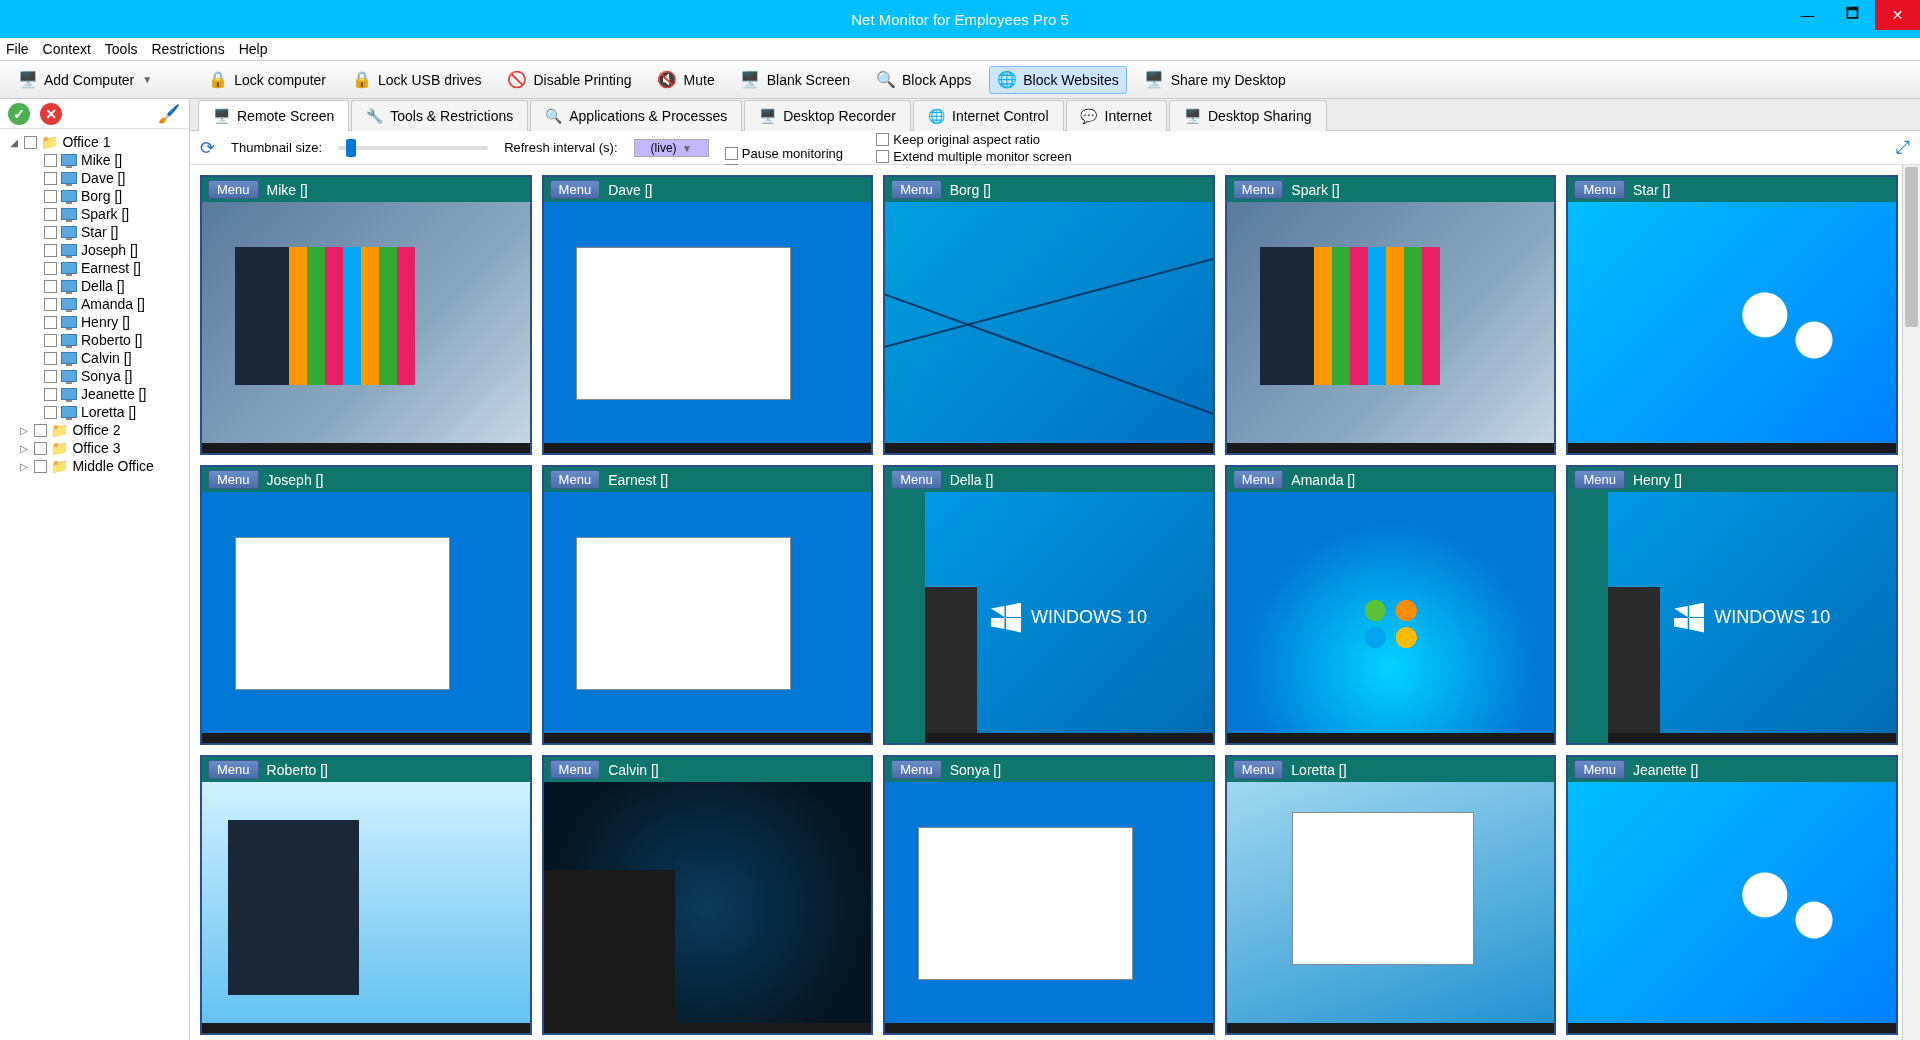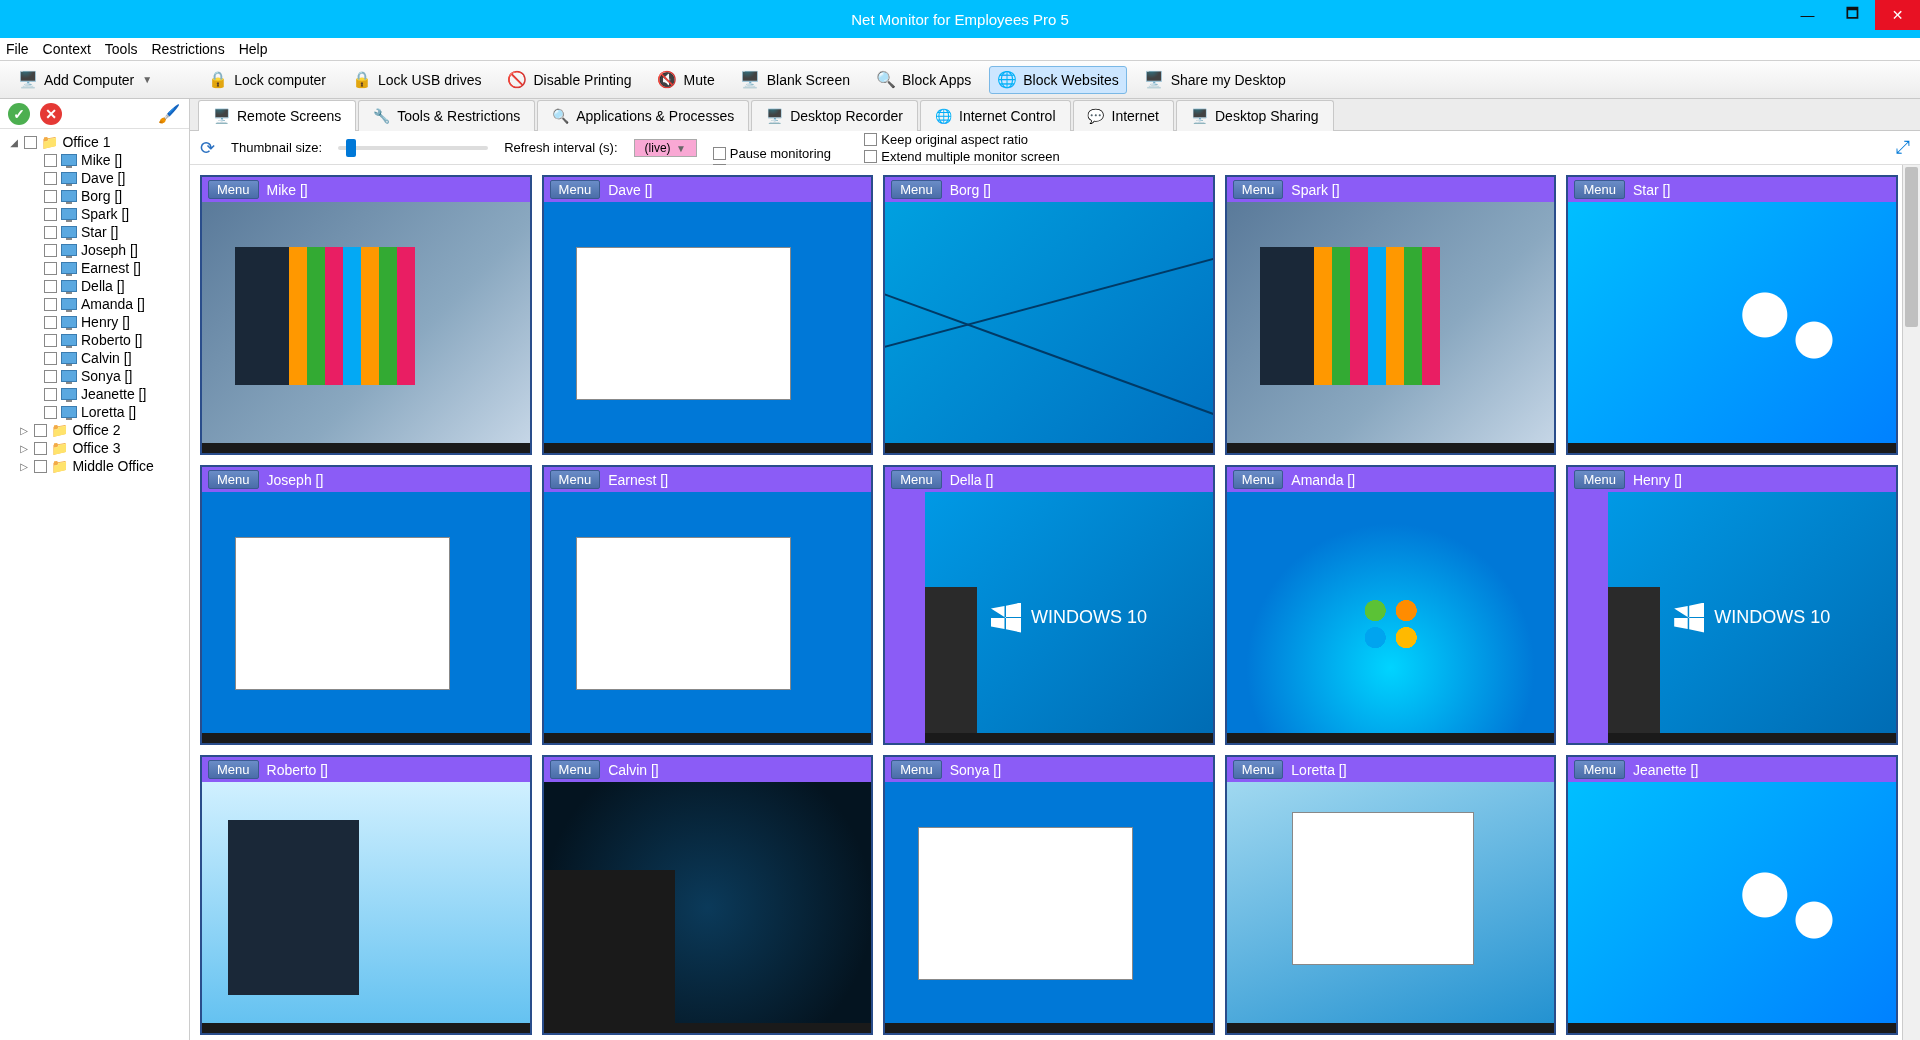--- a/index.html
+++ b/index.html
@@ -43,27 +43,27 @@
 .content { flex: 1; display: flex; flex-direction: column; background: #f7f7f7; overflow: hidden; }
 
 .tabbar { height: 32px; display: flex; align-items: flex-end; padding-left: 8px; background: #ececec; border-bottom: 1px solid #c8c8c8; gap: 2px; }
 .tab { display: flex; align-items: center; gap: 6px; padding: 6px 14px; background: #f4f4f4; border: 1px solid #c8c8c8; border-bottom: none; font-size: 14px; border-radius: 3px 3px 0 0; position: relative; top: 1px; }
 .tab.active { background: #fff; font-weight: 500; }
 .tab .ico { width: 18px; height: 18px; display: inline-flex; align-items: center; justify-content: center; }
 
 .optbar { height: 34px; background: #fff; display: flex; align-items: center; padding: 0 10px; gap: 16px; font-size: 13px; border-bottom: 1px solid #ddd; position: relative; }
 .slider-track { width: 150px; height: 4px; background: #ddd; position: relative; border-radius: 2px; }
 .slider-thumb { width: 10px; height: 18px; background: #0078d7; position: absolute; left: 8px; top: -7px; border-radius: 2px; }
-.sel { border: 1px solid #aaa; padding: 1px 10px; font-size: 12px; background: #f9a8d4;}
+.sel { border: 1px solid #aaa; padding: 1px 16px; font-size: 12px; background: #c4b5fd;}
 .chk { display: flex; align-items: center; gap: 4px; }
 .expand-ico { position: absolute; right: 10px; color: #0078d7; font-size: 18px; }
 
 .grid-wrap { flex: 1; overflow-y: auto; background: #fff; position: relative; }
 .grid { display: grid; grid-template-columns: repeat(5, 1fr); gap: 10px; padding: 10px 22px 10px 10px; }
-.thumb { border: 2px solid #2a4d8b; background: #8b5cf6; display: flex; flex-direction: column; height: 280px; }
+.thumb { border: 2px solid #2a4d8b; background: #0f766e; display: flex; flex-direction: column; height: 280px; }
 .thumb-head { display: flex; align-items: center; gap: 8px; padding: 3px 6px; color: #fff; font-size: 14px; }
 .menu-btn { background: linear-gradient(#6a8cc7,#4a6da8); border: 1px solid #3a5a90; color: #fff; padding: 1px 8px; font-size: 13px; border-radius: 2px; }
 .thumb-img { flex: 1; background: #0099e5; overflow: hidden; position: relative; }
 .vscroll { position: absolute; right: 0; top: 0; bottom: 0; width: 18px; background: #f0f0f0; border-left: 1px solid #ccc;}
 .vscroll-thumb { position: absolute; top: 2px; left: 2px; right: 2px; height: 160px; background: #c0c0c0; border-radius: 2px;}
 
 
 .desk-win10start { background: linear-gradient(135deg,#5a7a9a 0%,#8aa8c0 60%,#c8d8e8 100%); position:relative;}
 .desk-win10start::before { content:""; position:absolute; left:10%; top:18%; width:55%; height:55%; background:
   linear-gradient(90deg,#1a2838 0 30%, transparent 30%),
@@ -272,21 +272,21 @@
           </div>
         </div>
     </div>
   </div>
 
   <div class="content">
 
     <div class="tabbar">
       <div class="tab active">
         <span class="ico">🖥️</span>
-        <span>Remote Screens</span>
+        <span>Remote Screen</span>
       </div>
       <div class="tab">
         <span class="ico">🔧</span>
         <span>Tools &amp; Restrictions</span>
       </div>
       <div class="tab">
         <span class="ico">🔍</span>
         <span>Applications &amp; Processes</span>
       </div>
       <div class="tab">

